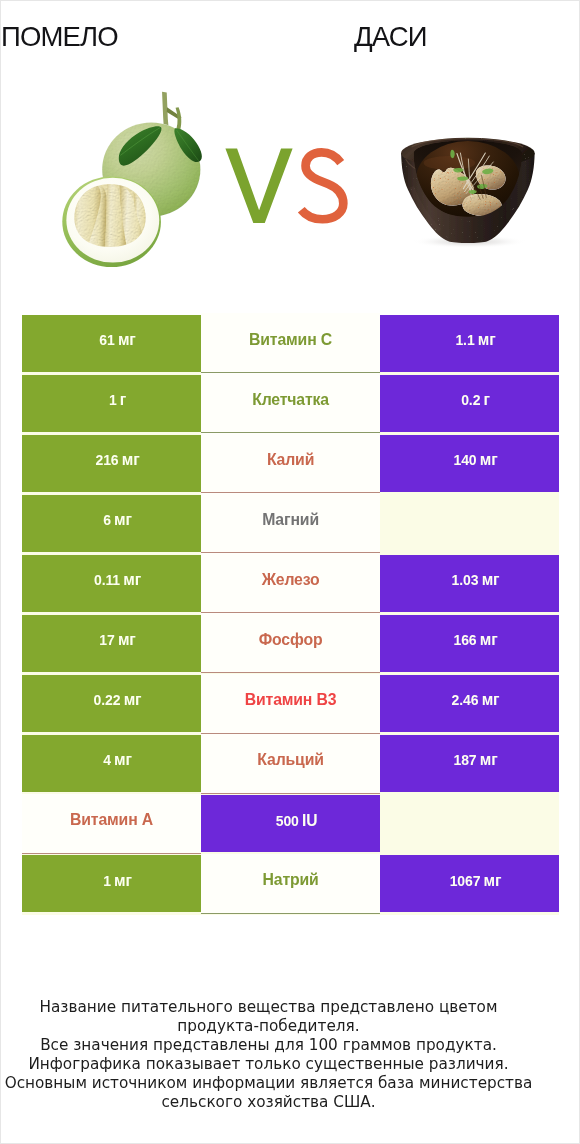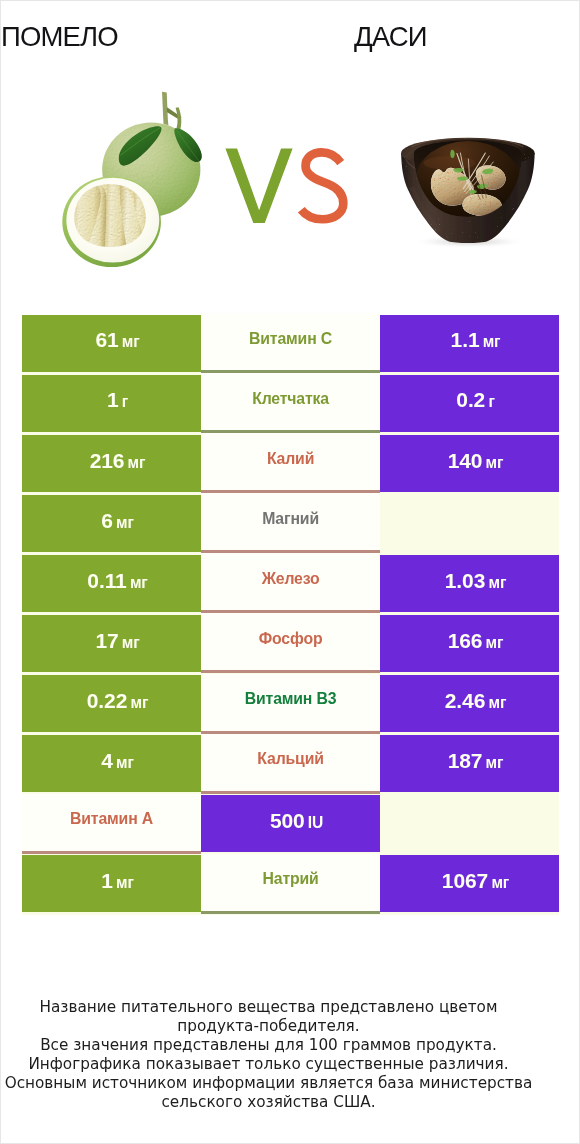--- a/index.html
+++ b/index.html
@@ -16,23 +16,23 @@
 
   .hero-svg{position:absolute;left:0;top:0;}
 
   
   .tbl{position:absolute;left:21px;top:313.6px;width:537px;background:#fbfce6;}
   .row{position:relative;height:57px;margin-bottom:3.08px;display:flex;}
   .cell{width:179px;height:57px;display:flex;align-items:center;justify-content:center;
         box-sizing:border-box;}
   .cell-l{background:#83a82e;}
   .cell-r{background:#6d28d9;}
-  .cell-m{background:#fffffa;border-bottom:3px solid #7f1d1d;height:60px;margin-top:-1.5px;}
+  .cell-m{background:#fffffa;border-bottom:1px solid #7f1d1d;height:60px;margin-top:-1.5px;}
   .val{color:#fdfff1;white-space:nowrap;line-height:1;position:relative;top:-3.2px;}
-  .val .n{font-size:21px;font-weight:700;letter-spacing:-0.1px;margin-left:12px;}
+  .val .n{font-size:14px;font-weight:700;letter-spacing:-0.1px;margin-left:12px;}
   .val .u{font-size:15.6px;font-weight:700;letter-spacing:-0.1px;margin-left:3.2px;margin-right:-0.1px;}
   .lbl{font-size:15.8px;font-weight:700;letter-spacing:-0.15px;margin-right:-0.15px;line-height:1;white-space:nowrap;position:relative;top:-3.2px;}
 
   
   .footer{position:absolute;left:0;top:997px;width:535px;text-align:center;
           font-family:"DejaVu Sans",sans-serif;font-size:15.28px;line-height:19px;color:#1d1d1d;}
   .footer div{white-space:nowrap;}
 </style>
 </head>
 <body>
@@ -330,21 +330,21 @@
         </div>
         <div class="cell cell-r">
           <span class="val"><span class="n">166</span><span class="u">мг</span></span>
         </div>
       </div>
       <div class="row">
         <div class="cell cell-l">
           <span class="val"><span class="n">0.22</span><span class="u">мг</span></span>
         </div>
         <div class="cell cell-m" style="border-bottom-color:#b98a7d">
-          <span class="lbl" style="color:#15803d">Витамин B3</span>
+          <span class="lbl" style="color:#ef4444">Витамин B3</span>
         </div>
         <div class="cell cell-r">
           <span class="val"><span class="n">2.46</span><span class="u">мг</span></span>
         </div>
       </div>
       <div class="row">
         <div class="cell cell-l">
           <span class="val"><span class="n">4</span><span class="u">мг</span></span>
         </div>
         <div class="cell cell-m" style="border-bottom-color:#b98a7d">

